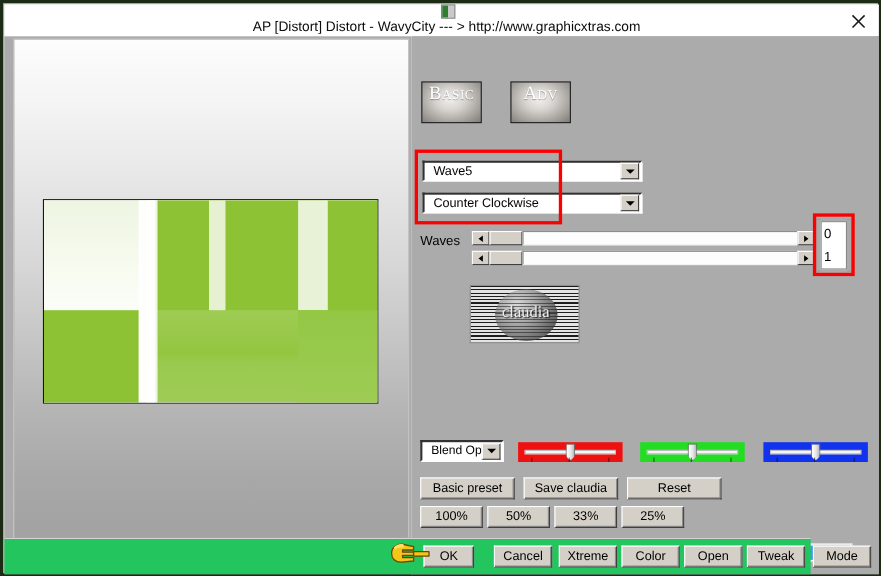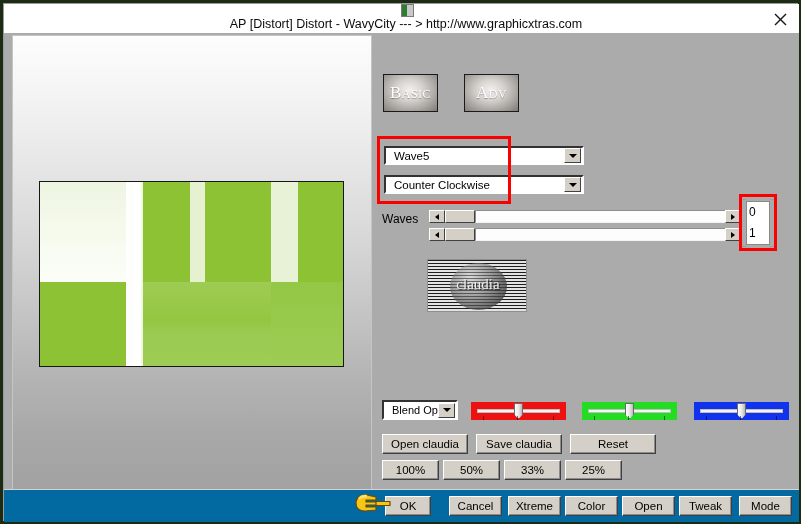--- a/index.html
+++ b/index.html
@@ -95,21 +95,21 @@
   .mode-btn {
     position: absolute;
     width: 55px; height: 38px;
     border: 1px solid #1a1a1a;
     background: radial-gradient(ellipse at 48% 42%, #f2f0ee 0%, #d6d3cf 35%, #a7a49f 70%, #7e7b77 100%);
     color: #ffffff;
     font-family: "Liberation Serif", serif;
     font-variant: small-caps;
     font-size: 17px;
     letter-spacing: 0.5px;
-    display: flex; align-items: center; justify-content: center;
+    display: flex; align-items: flex-start; justify-content: center;
     cursor: pointer;
     text-shadow: 0 1px 1px rgba(0,0,0,0.35);
   }
   #mode-basic { left: 9px; top: 41px; }
   #mode-adv   { left: 90px; top: 41px; }
 
   
   .red-box {
     position: absolute;
     border: 3px solid #fb0000;
@@ -375,22 +375,22 @@
   #progress-fill {
     height: 100%;
     width: 100%;
     background: #3d9bf5;
   }
 
   
   #bottom-bar {
     position: absolute;
     left: 0; bottom: 0;
-    width: 795px; height: 33px;
-    background: #0369a1;
+    width: 733px; height: 33px;
+    background: #22c55e;
     border-top: 1px solid #d3d3d3;
     padding-left: 43px;
   }
   .action-btn {
     position: absolute;
     top: 6px;
     height: 20px;
     background: #d4d0c8;
     border: 1px solid #ffffff;
     border-right-color: #3f3f3f; border-bottom-color: #3f3f3f;
@@ -548,21 +548,21 @@
       </div>
       <div class="rgb-slider" id="rgb-blue">
         <div class="rgb-track"></div>
         <div class="rgb-thumb"></div>
         <div class="rgb-tick" style="left:12px;"></div>
         <div class="rgb-tick" style="left:46px;"></div>
         <div class="rgb-tick" style="left:82px;"></div>
       </div>
 
       <div class="btn" id="btn-open-preset">
-        <span>Open claudia</span>
+        <span>Basic preset</span>
       </div>
       <div class="btn" id="btn-save-preset">
         <span>Save claudia</span>
       </div>
       <div class="btn" id="btn-reset">
         <span>Reset</span>
       </div>
 
       <div class="btn" id="btn-100">
         <span>100%</span>

